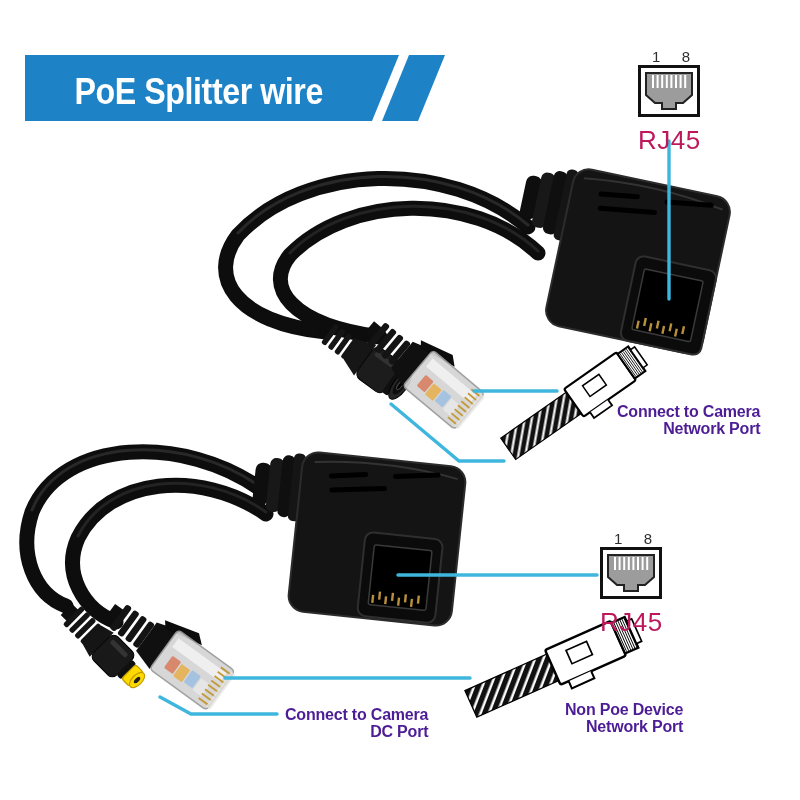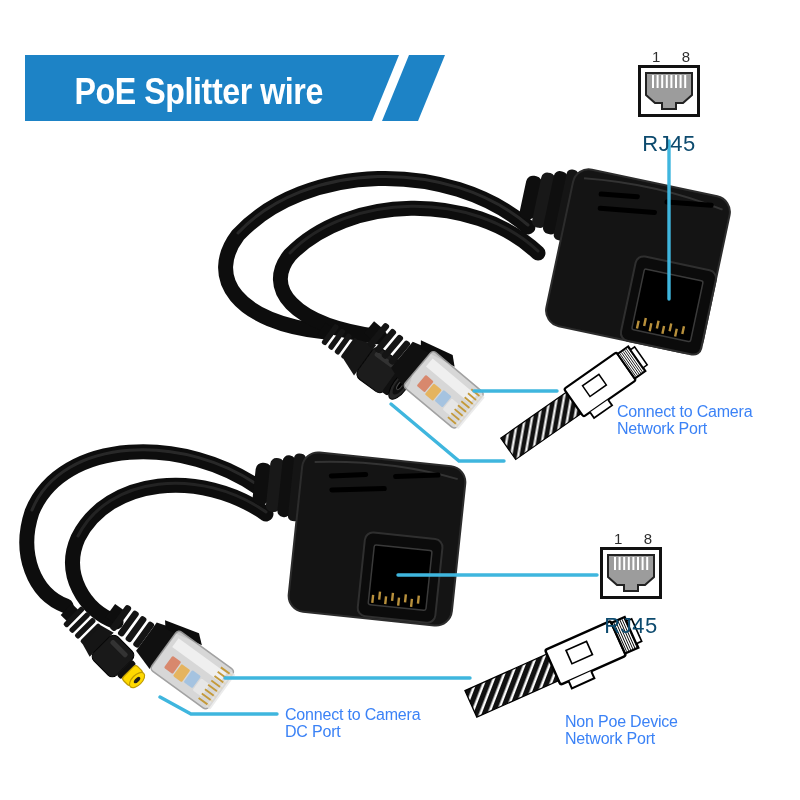--- a/index.html
+++ b/index.html
@@ -13,24 +13,24 @@
                transform:scaleX(.87);padding:0 30px 4px 0;white-space:nowrap;}
   .banner-slash{position:absolute;left:382px;top:55px;width:63px;height:66px;background:#1d83c6;
           clip-path:polygon(27px 0,63px 0,36px 66px,0 66px);}
   
   .photo{position:absolute;}
   .overlay{position:absolute;left:0;top:0;pointer-events:none;}
   
   .rj45-icon{position:absolute;width:62px;text-align:center;}
   .rj45-icon .pins{display:flex;justify-content:space-between;padding:0 10px 0 14px;
                    font-size:15px;color:#2e2e2e;height:17px;line-height:17px;}
-  .rj45-icon .jack-label{font-size:22px;color:#0c4a6e;letter-spacing:.5px;margin-top:10px;}
-  
-  .callout{position:absolute;font-weight:normal;color:#3b82f6;font-size:16px;line-height:16.5px;
-           letter-spacing:-0.2px;white-space:nowrap;}
+  .rj45-icon .jack-label{font-size:26px;color:#be185d;letter-spacing:.5px;margin-top:4px;}
+  
+  .callout{position:absolute;font-weight:bold;color:#4c1d95;font-size:16px;line-height:16.5px;
+           letter-spacing:-0.2px;white-space:nowrap;text-align:right;}
   .callout.big{font-size:17px;line-height:17px;}
 </style>
 </head>
 <body>
 
 <div class="stage">
 
   <div class="banner">
     <span>PoE Splitter wire</span>
   </div>
@@ -208,18 +208,18 @@
     <div>Connect to Camera</div>
     <div>Network Port</div>
   </div>
 
 
   <div class="callout" style="left:285px;top:707px;">
     <div>Connect to Camera</div>
     <div>DC Port</div>
   </div>
 
-  <div class="callout" style="left:565px;top:702px;margin-top:12px;">
+  <div class="callout" style="left:565px;top:702px;">
     <div>Non Poe Device</div>
     <div>Network Port</div>
   </div>
 
 </div>
 
 </body></html>

